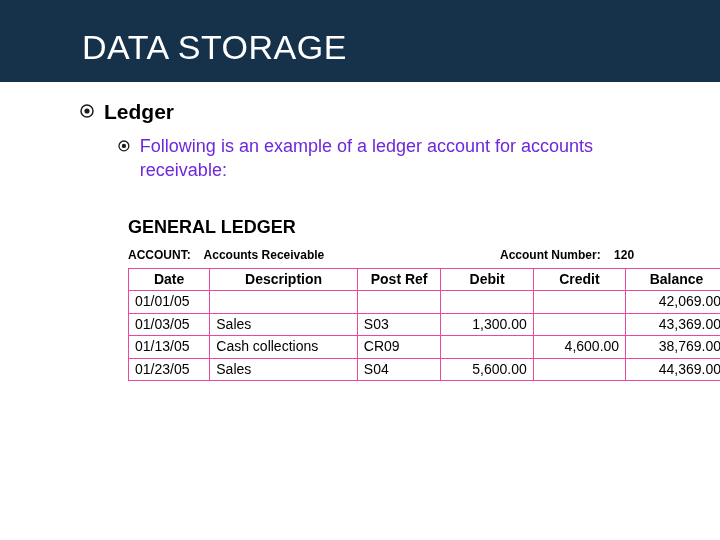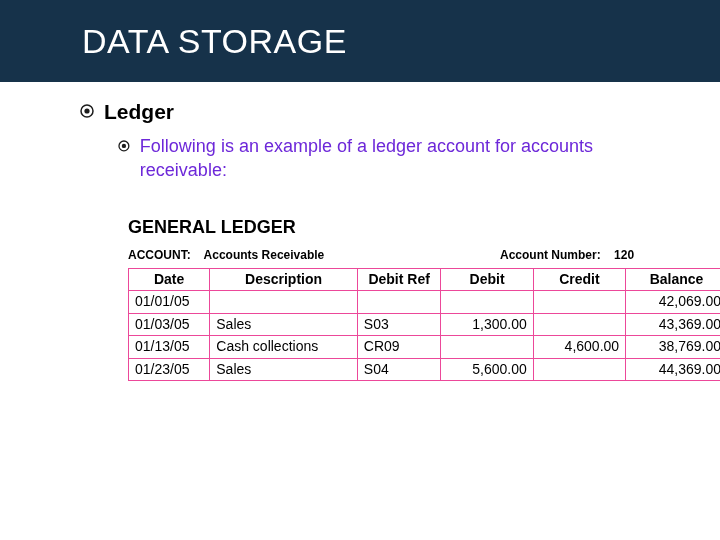--- a/index.html
+++ b/index.html
@@ -1,17 +1,17 @@
 <!DOCTYPE html>
 <html><head>
 <meta charset="utf-8">
 <style>
   html,body{margin:0;padding:0;width:720px;height:540px;background:#ffffff;font-family:Arial,Helvetica,sans-serif;color:#000;}
   .header-band{background:#16324a;height:82px;width:100%;position:relative;}
-  .title{position:absolute;left:82px;top:22px;color:#ffffff;font-size:34px;letter-spacing:0.5px;}
+  .title{position:absolute;left:82px;top:28px;color:#ffffff;font-size:34px;letter-spacing:0.5px;}
   .content{padding:18px 0 0 80px;}
   .bullet-row{display:flex;align-items:flex-start;margin-bottom:10px;}
   .bullet-icon{display:inline-block;width:14px;height:14px;margin-right:10px;margin-top:4px;}
   .bullet-icon svg{display:block;}
   .bullet-text-main{font-size:21px;font-weight:bold;color:#000;}
   .sub-row{display:flex;align-items:flex-start;margin-left:38px;max-width:560px;}
   .bullet-icon-sm{display:inline-block;width:12px;height:12px;margin-right:10px;margin-top:4px;}
   .bullet-text-sub{font-size:18px;color:#6d28d9;line-height:1.35;}
   .ledger-wrap{margin:34px 0 0 48px;width:600px;}
   .ledger-title{font-weight:bold;font-size:18px;margin-bottom:10px;}
@@ -71,21 +71,21 @@
         <span>&nbsp;&nbsp;</span>
         <span class="lbl-plain">120</span>
       </div>
     </div>
 
     <table class="ledger">
       <thead>
         <tr>
           <th>Date</th>
           <th>Description</th>
-          <th>Debit Ref</th>
+          <th>Post Ref</th>
           <th>Debit</th>
           <th>Credit</th>
           <th>Balance</th>
         </tr>
       </thead>
       <tbody>
           <tr>
             <td class="date">01/01/05</td>
             <td class="desc"></td>
             <td class="pref"></td>

